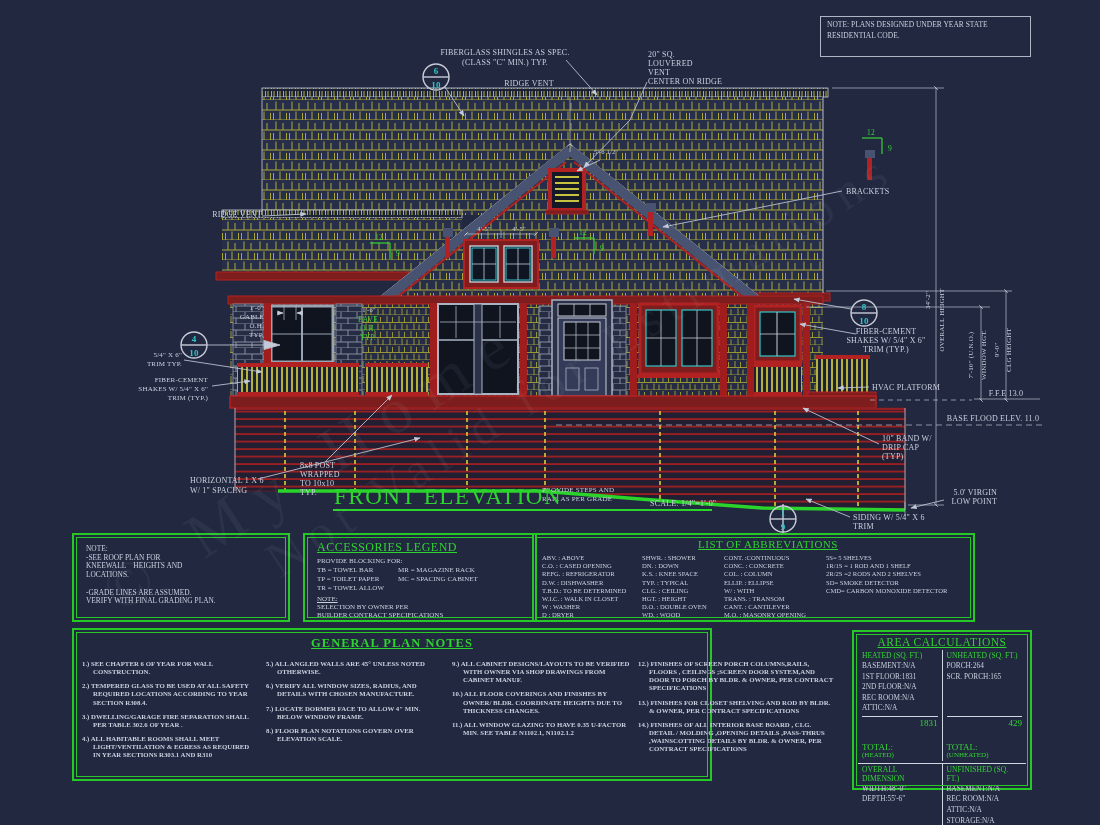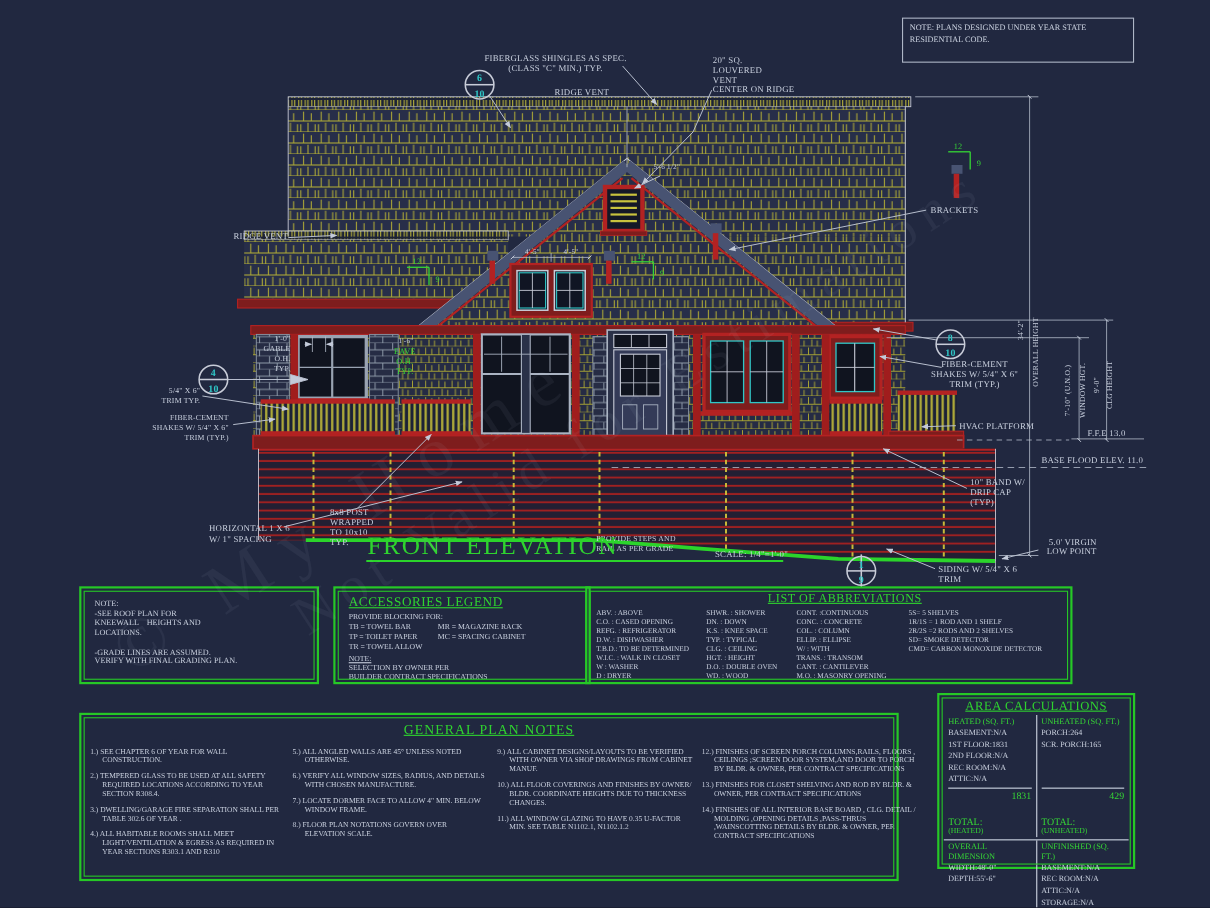--- a/index.html
+++ b/index.html
@@ -32,21 +32,21 @@
   .accbox .btitle{font-size:12px;}
   .acc-row{display:flex;gap:14px;}
   .acc-col div{font-size:7px;line-height:1.32;}
   .acc-note{font-size:7px;text-decoration:underline;margin-top:1px;}
   .acc-sel{font-size:7px;line-height:1.2;}
 
   .abbrbox{left:532px;top:533px;width:443px;height:89px;}
   .abbrbox .btitle{position:absolute;left:0;right:0;top:3px;text-align:center;font-size:11px;padding-left:29px;}
   .abbr-col{position:absolute;top:19px;font-size:6.6px;line-height:1.24;}
 
-  .gnbox{left:72px;top:648px;width:745px;height:153px;}
+  .gnbox{left:72px;top:628px;width:640px;height:153px;font-weight:bold;}
   .gnbox .btitle{position:absolute;left:0;right:0;top:6px;text-align:center;font-size:12.5px;letter-spacing:1px;}
   .gn-col{position:absolute;top:30px;font-size:6.8px;line-height:1.2;}
   .gn-col p{margin:0 0 6px 0;padding-left:11px;text-indent:-11px;}
 
   .areabox{left:852px;top:630px;width:180px;height:160px;padding:3px 4px;box-sizing:border-box;}
   .areabox .btitle{display:block;text-align:center;font-size:11.5px;margin:1px 0 2px 0;}
   .a-half{display:flex;}
   .a-col{flex:1;display:flex;flex-direction:column;padding:1px 4px 2px 4px;}
   .a-col.l{border-right:1px solid #cfd6e4;}
   .a-sec{border-bottom:1px solid #cfd6e4;padding-bottom:2px;}

